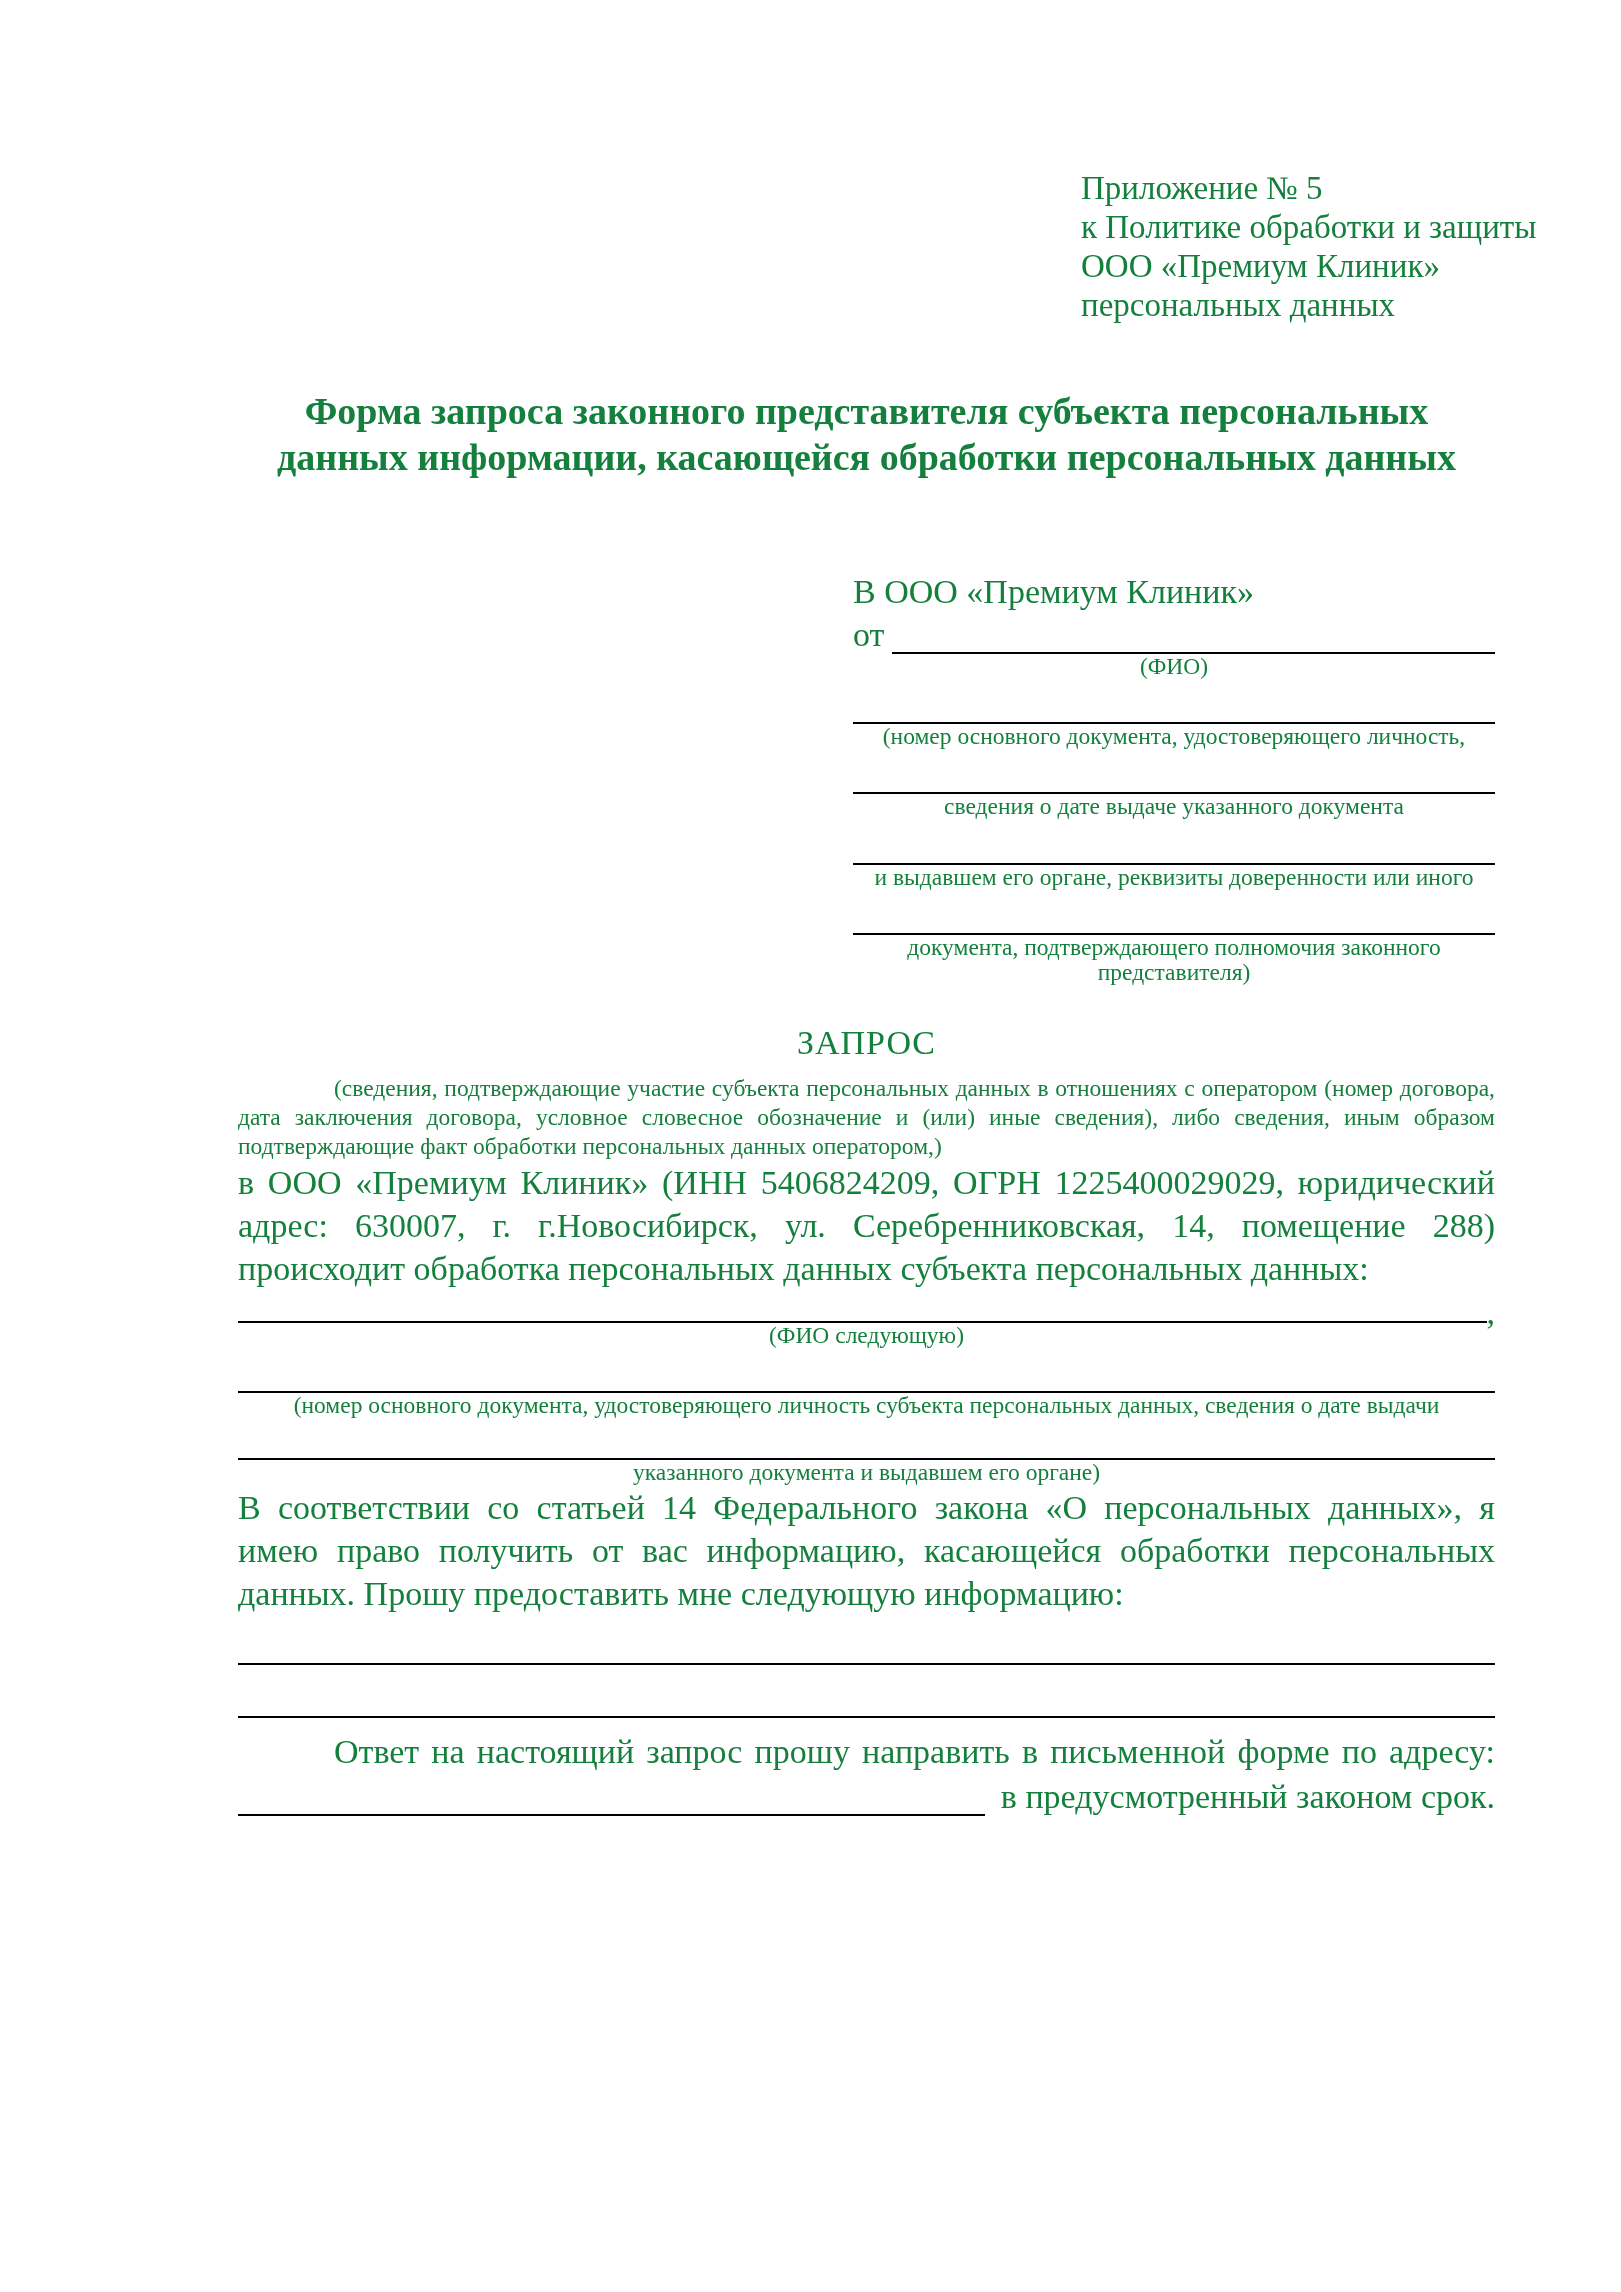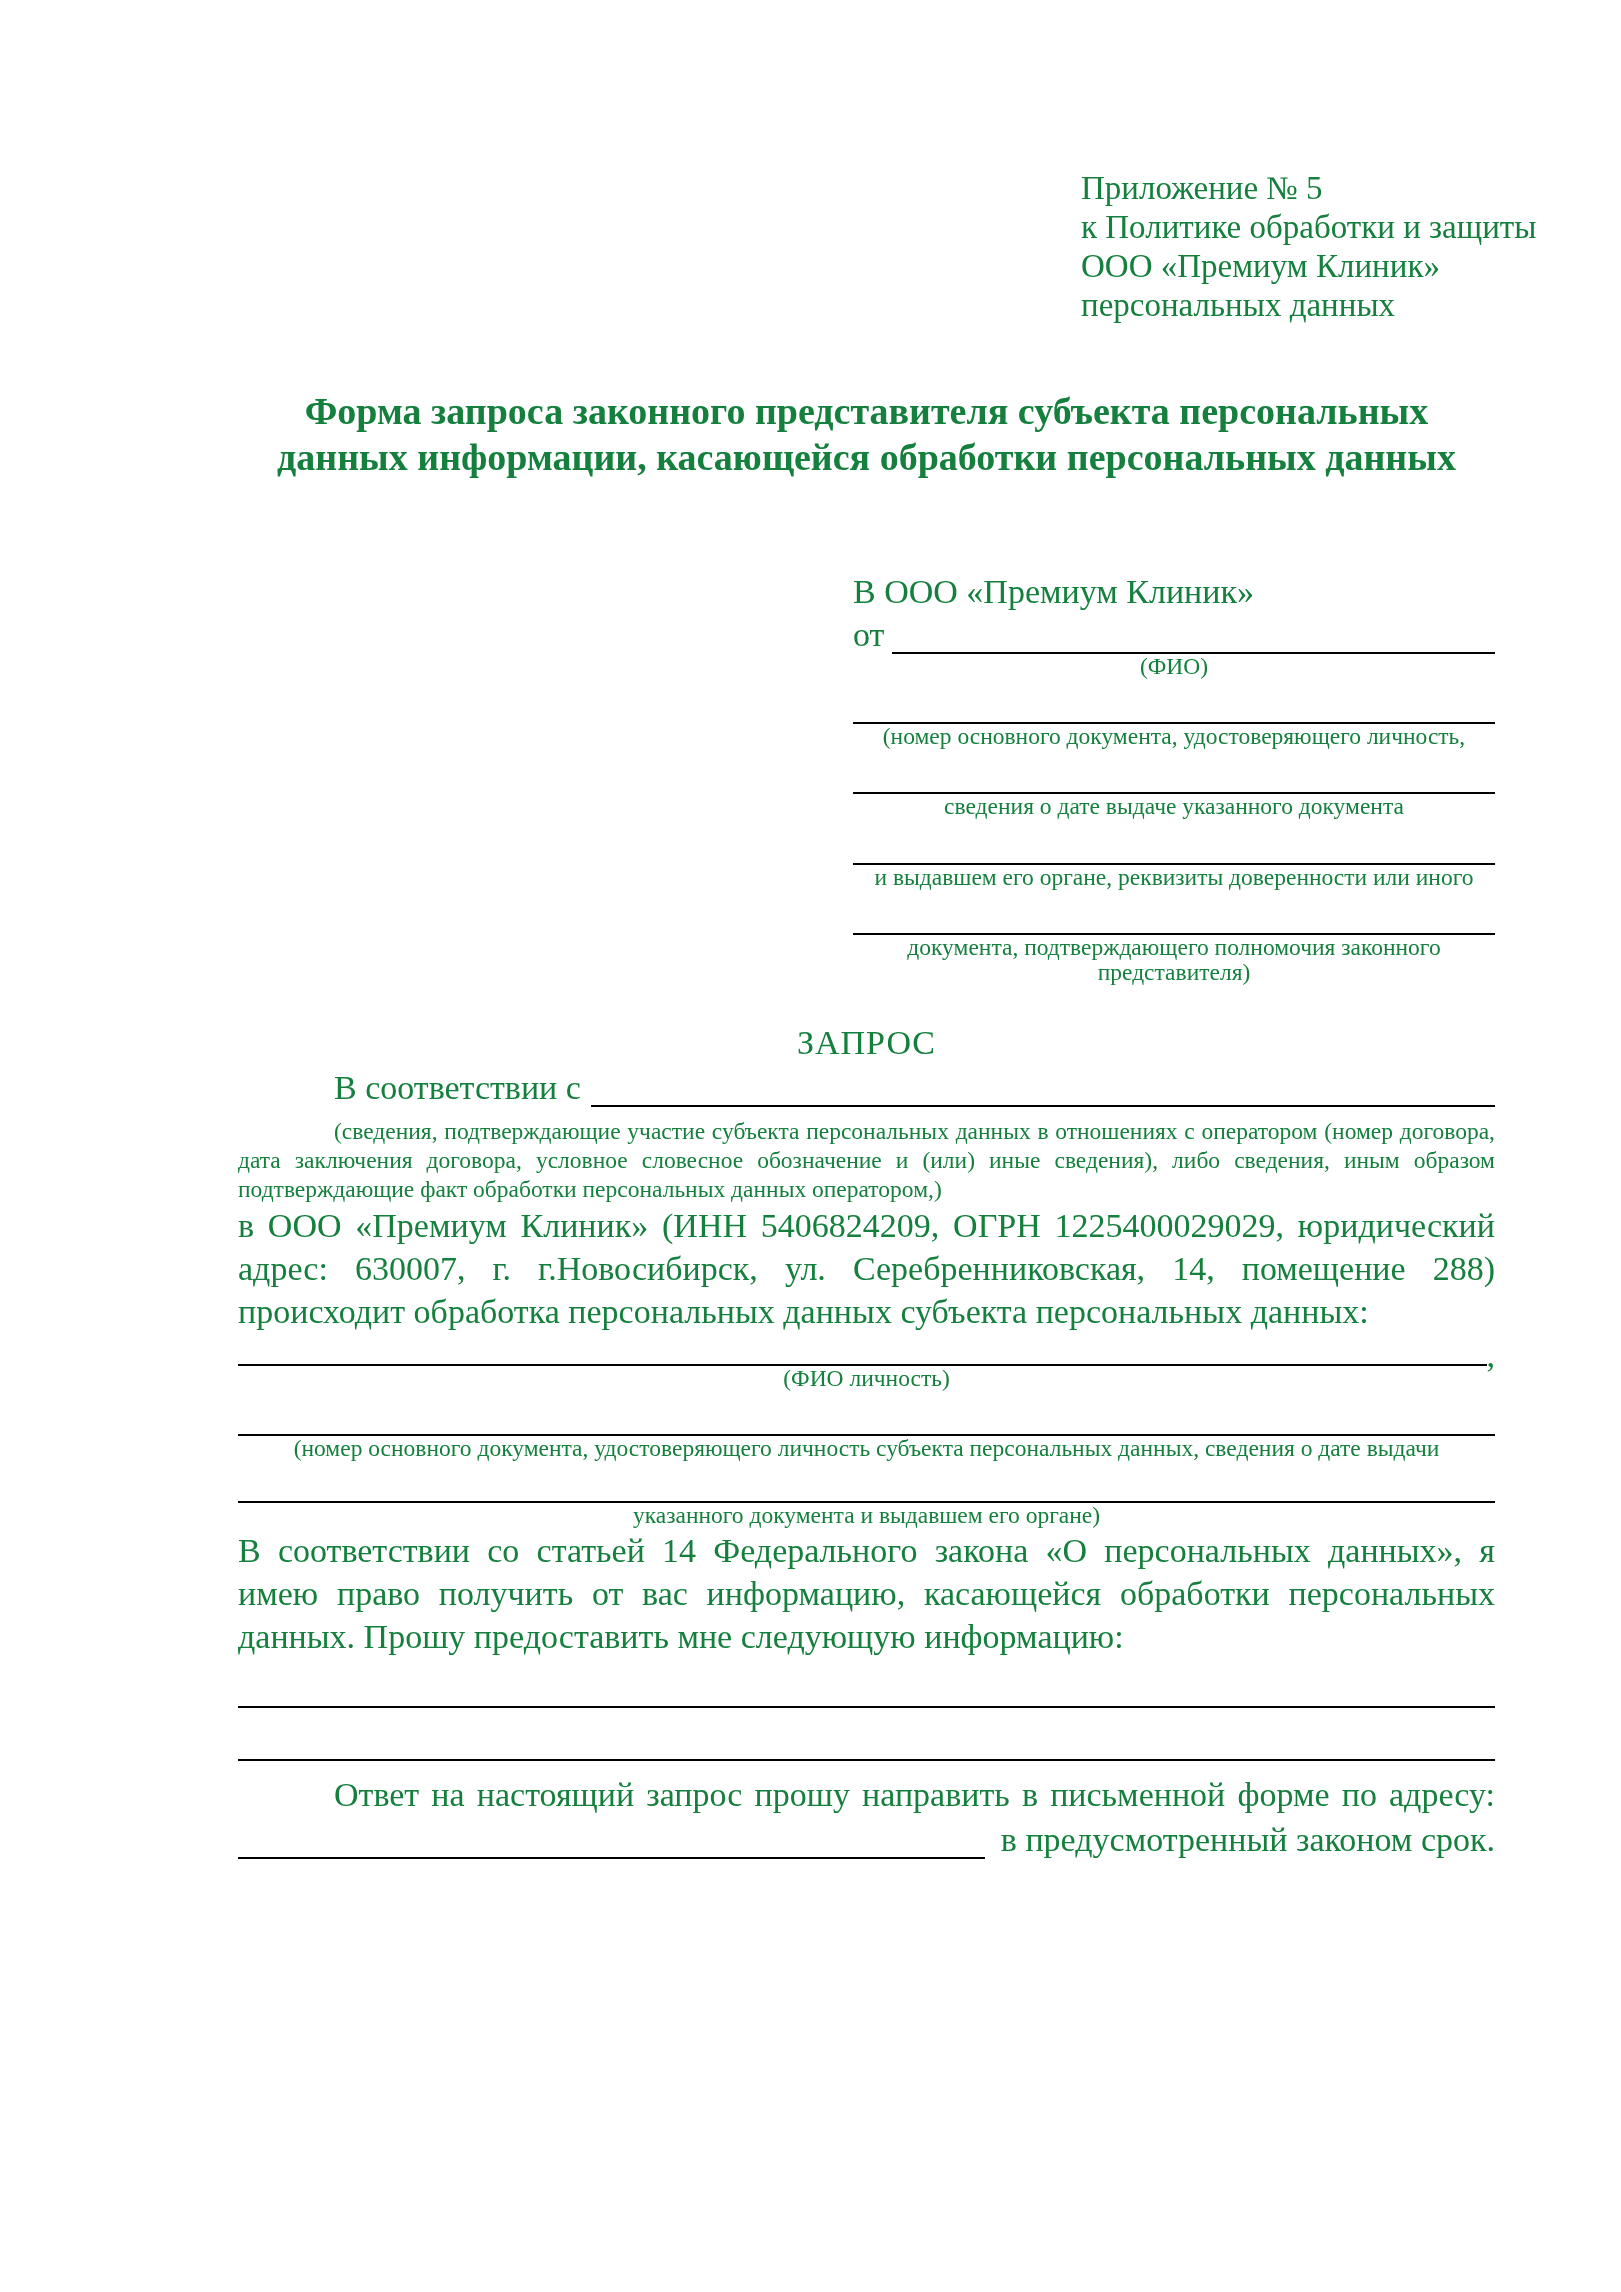--- a/index.html
+++ b/index.html
@@ -69,34 +69,30 @@
 
     <div class="addr-line"></div>
     <div class="caption">и выдавшем его органе, реквизиты доверенности или иного</div>
 
     <div class="addr-line"></div>
     <div class="caption">документа, подтверждающего полномочия законного представителя)</div>
   </div>
 
   <div class="zapros">ЗАПРОС</div>
 
-  <div class="flex-row according-row">
-    <span class="according-prefix">В соответствии с</span>
-    <span class="fill"></span>
-  </div>
 
   <div class="footnote">(сведения, подтверждающие участие субъекта персональных данных в отношениях с оператором (номер договора, дата заключения договора, условное словесное обозначение и (или) иные сведения), либо сведения, иным образом подтверждающие факт обработки персональных данных оператором,)</div>
 
   <div class="para">в ООО «Премиум Клиник» (ИНН 5406824209, ОГРН 1225400029029, юридический адрес: 630007, г. г.Новосибирск, ул. Серебренниковская, 14, помещение 288) происходит обработка персональных данных субъекта персональных данных:</div>
 
   <div class="flex-row fio-row">
     <span class="fill"></span>
     <span class="fio-comma">,</span>
   </div>
-  <div class="caption">(ФИО личность)</div>
+  <div class="caption">(ФИО следующую)</div>
 
   <div class="blankline b1"></div>
   <div class="caption">(номер основного документа, удостоверяющего личность субъекта персональных данных, сведения о дате выдачи</div>
 
   <div class="blankline b2"></div>
   <div class="caption">указанного документа и выдавшем его органе)</div>
 
   <div class="para">В соответствии со статьей 14 Федерального закона «О персональных данных», я имею право получить от вас информацию, касающейся обработки персональных данных. Прошу предоставить мне следующую информацию:</div>
 
   <div class="blankline big1"></div>

